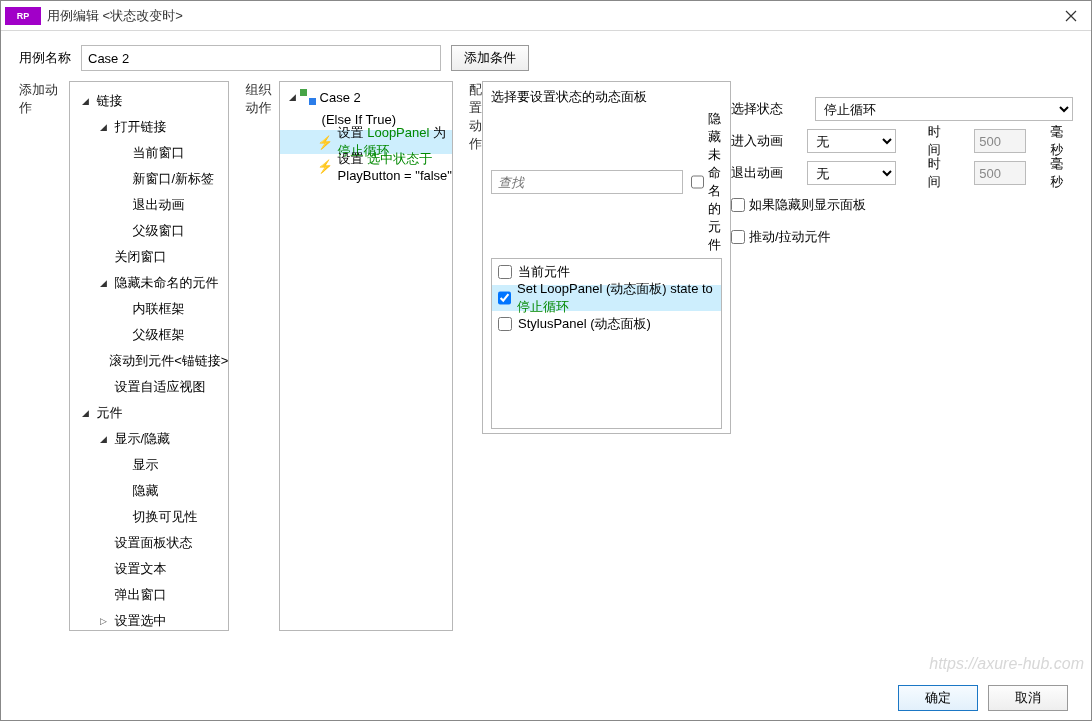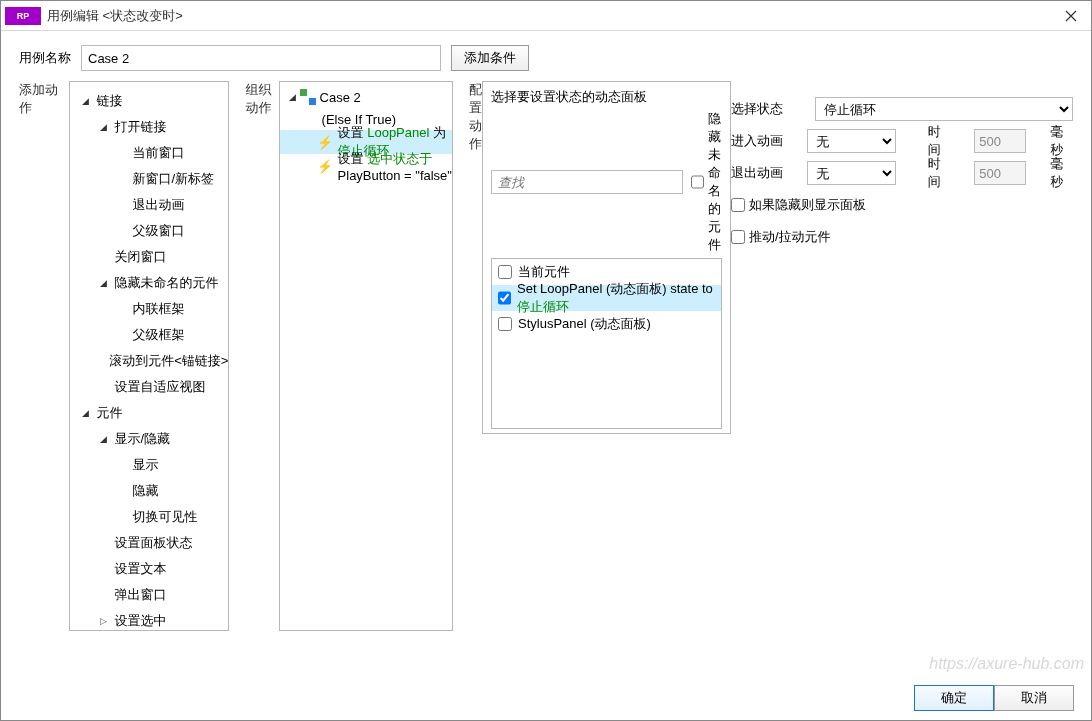--- a/index.html
+++ b/index.html
@@ -48,21 +48,21 @@
 .list-row { display: flex; align-items: center; height: 26px; padding-left: 6px; gap: 6px; cursor: pointer; }
 .list-row.sel { background: #cdeefd; }
 .right-lower { padding-top: 12px; }
 .form-row { display: flex; align-items: center; height: 32px; gap: 24px; }
 .form-row label.lab { width: 60px; }
 .form-row select { height: 24px; border: 1px solid #bbb; background: #fff; padding: 0 4px; }
 .sel-state { flex: 1; }
 .anim-sel { width: 100px; }
 .time-lab { margin-left: 8px; }
 .time-inp { width: 52px; height: 24px; border: 1px solid #bbb; background: #f4f4f4; color: #888; padding: 0 4px; }
-.footer { position: absolute; right: 18px; bottom: 10px; display: flex; }
+.footer { position: absolute; right: 24px; bottom: 10px; display: flex; gap: 10px; }
 .watermark { position: absolute; right: 8px; bottom: 48px; color: #bdbdbd; font-size: 16px; font-style: italic; opacity: .6; pointer-events: none; }
 input[type=checkbox] { width: 14px; height: 14px; }
 </style>
 </head>
 <body>
 
 <div class="titlebar">
   <div class="app-icon">RP</div>
   <div class="title-text">用例编辑 &lt;状态改变时&gt;</div>
   <div class="close-btn">

